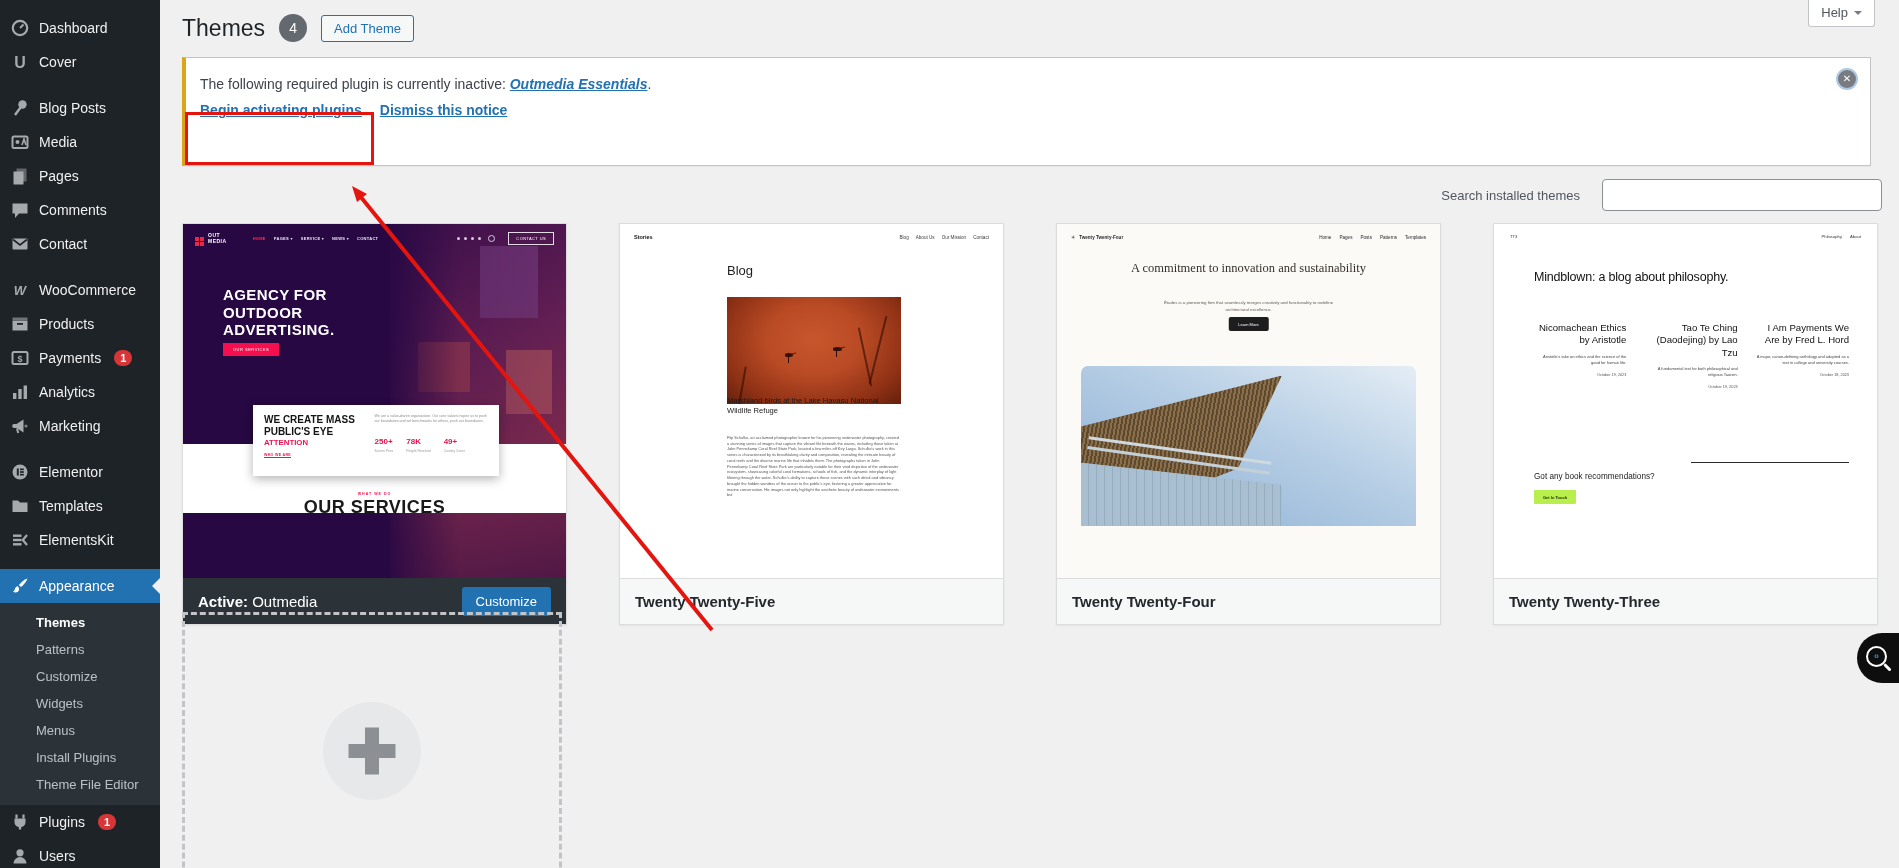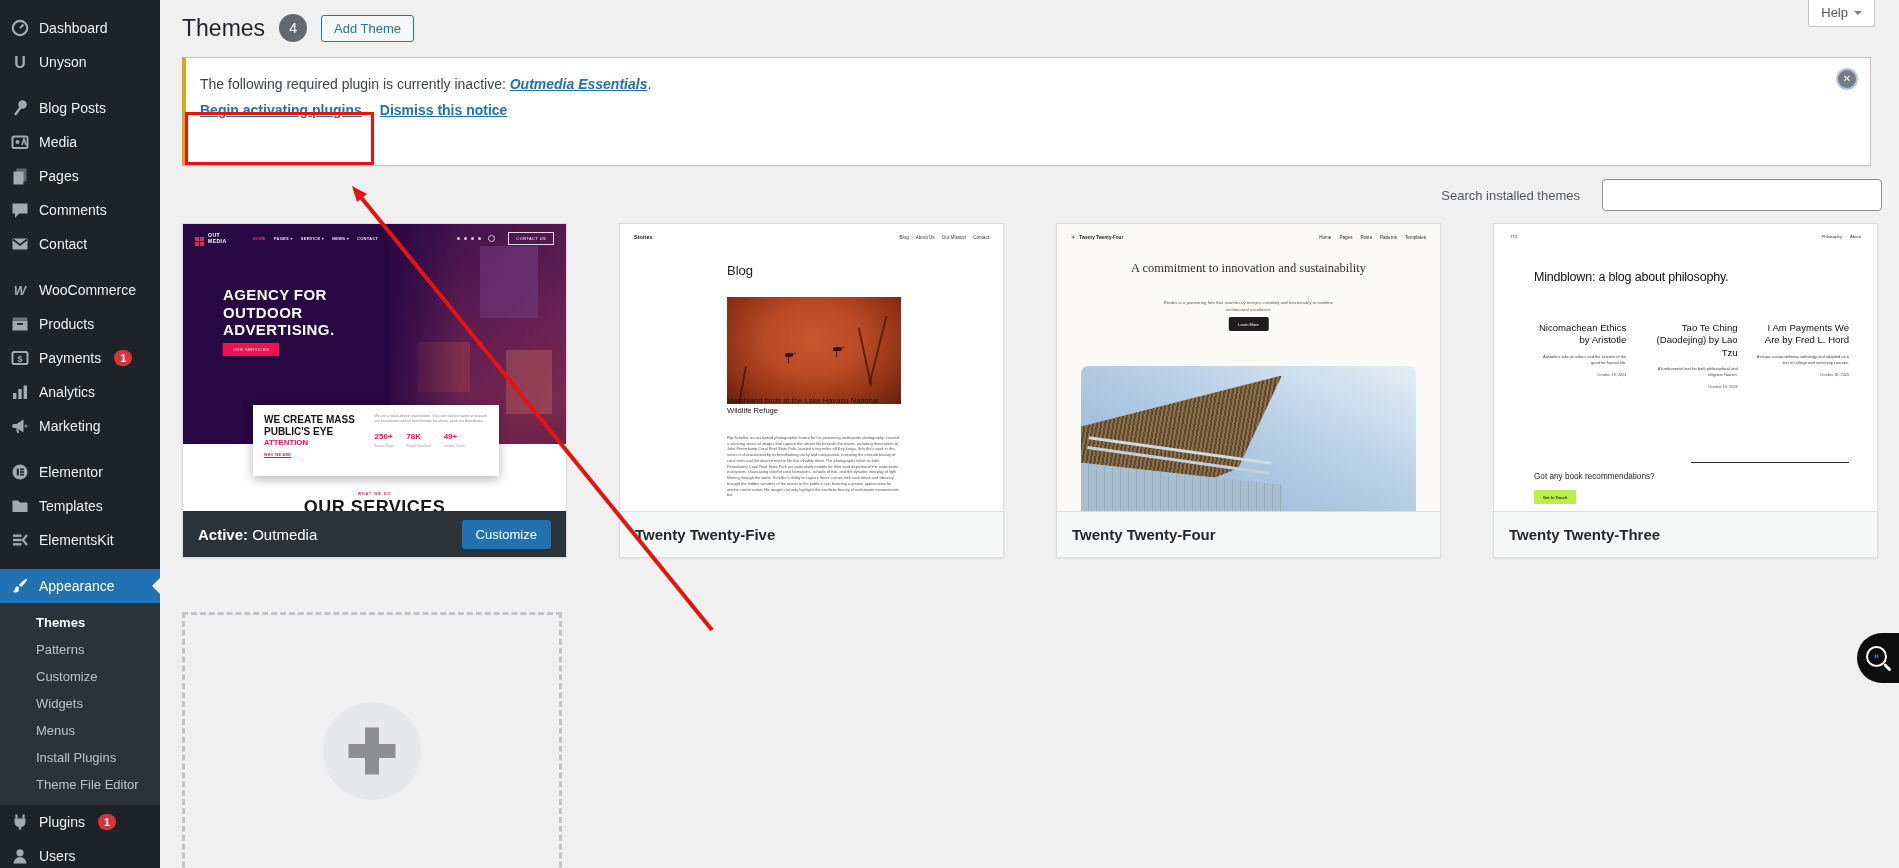--- a/index.html
+++ b/index.html
@@ -30,21 +30,21 @@
   .notice a{color:#2271b1;cursor:pointer;}
   .plugin-link{font-style:italic;font-weight:600;text-decoration:underline;}
   .action-link{font-weight:600;text-decoration:underline;}
   .action-sep{display:inline-block;width:18px;}
   .dismiss-circle{position:absolute;top:12px;right:14px;width:18px;height:18px;border-radius:50%;background:#787c82;color:#fff;border:none;font-size:10px;line-height:18px;text-align:center;padding:0;cursor:pointer;box-shadow:0 0 0 2px #aec8e3;}
   
   .search-row{position:absolute;top:179px;right:17px;display:flex;align-items:center;gap:22px;}
   .search-row label{font-size:13px;color:#50575e;}
   .search-row input{width:262px;height:30px;border:1px solid #8c8f94;border-radius:4px;background:#fff;font-size:13px;padding:0 8px;font-family:inherit;}
   
-  .theme-card{position:absolute;top:223px;width:385px;height:335px;background:#fff;border:1px solid #dcdcde;box-sizing:border-box;box-shadow:0 1px 2px rgba(0,0,0,.06);cursor:pointer;}
+  .theme-card{position:absolute;top:223px;width:385px;height:402px;background:#fff;border:1px solid #dcdcde;box-sizing:border-box;box-shadow:0 1px 2px rgba(0,0,0,.06);cursor:pointer;}
   .shot{position:absolute;left:0;right:0;top:0;bottom:46px;overflow:hidden;}
   .card-footer{position:absolute;left:0;right:0;bottom:0;height:46px;background:#f6f7f7;border-top:1px solid #dcdcde;display:flex;align-items:center;padding:0 15px;font-size:15px;font-weight:600;color:#23282d;box-sizing:border-box;}
   .footer-active{background:#2c3338;color:#fff;justify-content:space-between;border-top:none;}
   .footer-active .fa-name{font-weight:400;}
   .customize-btn{background:#2271b1;color:#fff;border:none;border-radius:3px;padding:7px 14px;font-size:13px;cursor:pointer;font-family:inherit;}
   
   .shot-om{background:#290944;}
   .om-right{position:absolute;right:0;top:0;width:46%;height:100%;background:linear-gradient(160deg,#45124e 0%,#6e2456 38%,#8a2f4f 68%,#571a46 100%);}
   .om-b{position:absolute;opacity:.75;}
   .om-b1{right:28px;top:22px;width:58px;height:72px;background:#7c3f80;}
@@ -63,21 +63,21 @@
   .om-contact-btn{border:1px solid rgba(255,255,255,.85);color:#fff;background:transparent;font-size:4px;padding:3px 7px;margin-left:7px;letter-spacing:.4px;}
   .om-hero{position:absolute;left:40px;top:62px;width:165px;font-size:15px;line-height:1.18;font-weight:800;color:#fff;z-index:3;letter-spacing:.4px;}
   .om-btn{position:absolute;left:40px;top:119px;background:#f50f4e;color:#fff;border:none;font-size:4px;padding:4px 10px;letter-spacing:.5px;z-index:3;}
   .om-panel{position:absolute;left:70px;top:181px;width:246px;height:71px;background:#fff;z-index:4;display:flex;padding:9px 11px;gap:12px;box-sizing:border-box;box-shadow:0 3px 10px rgba(0,0,0,.3);}
   .om-panel-left{width:44%;}
   .om-panel-title{font-size:10px;line-height:1.2;font-weight:800;color:#141414;}
   .om-panel-accent{font-size:7.8px;font-weight:800;color:#f50f4e;}
   .om-panel-link{font-size:3.6px;color:#f50f4e;text-decoration:underline;margin-top:6px;font-weight:700;letter-spacing:.3px;}
   .om-panel-right{flex:1;}
   .om-panel-text{margin:0;font-size:3.6px;line-height:1.5;color:#8d8d8d;}
-  .om-stats{display:flex;gap:13px;}
+  .om-stats{display:flex;gap:13px;margin-top:5px;}
   .om-stat-v{font-size:8px;font-weight:800;color:#e8124d;}
   .om-stat-l{font-size:3.3px;color:#999;margin-top:1px;}
   .om-section{position:absolute;left:0;right:0;top:220px;height:69px;background:#fff;z-index:2;text-align:center;padding-top:48px;box-sizing:border-box;}
   .om-section-label{font-size:3.6px;color:#f50f4e;letter-spacing:1px;font-weight:700;}
   .om-section-title{font-size:18px;font-weight:800;color:#191919;margin-top:1px;letter-spacing:.5px;}
   
   .shot-tt5{background:#fff;}
   .t5-bar{position:absolute;top:10px;left:14px;right:14px;display:flex;justify-content:space-between;align-items:center;}
   .t5-site{font-size:5.5px;font-weight:700;color:#111;}
   .t5-nav{display:flex;gap:7px;font-size:4.6px;color:#3c3c3c;}
@@ -150,21 +150,21 @@
           </svg>
         </span>
         <span>Dashboard</span>
       </a>
       <a class="menu-item">
         <span class="mi-icon">
           <svg viewBox="0 0 20 20">
             <text x="10" y="15.5" text-anchor="middle" font-size="16" font-weight="bold" fill="currentColor">U</text>
           </svg>
         </span>
-        <span>Unyson</span>
+        <span>Cover</span>
       </a>
       <div class="menu-gap"></div>
       <a class="menu-item">
         <span class="mi-icon">
           <svg viewBox="0 0 20 20">
             <circle cx="12.5" cy="6.5" r="4.2" fill="currentColor"></circle>
             <path d="M10.5 9.5L5 17" stroke="currentColor" stroke-width="2.4"></path>
           </svg>
         </span>
         <span>Blog Posts</span>

